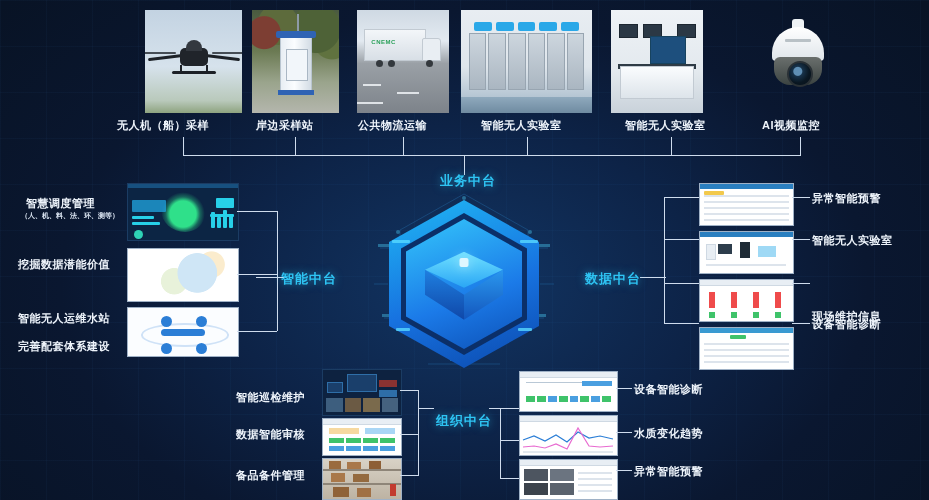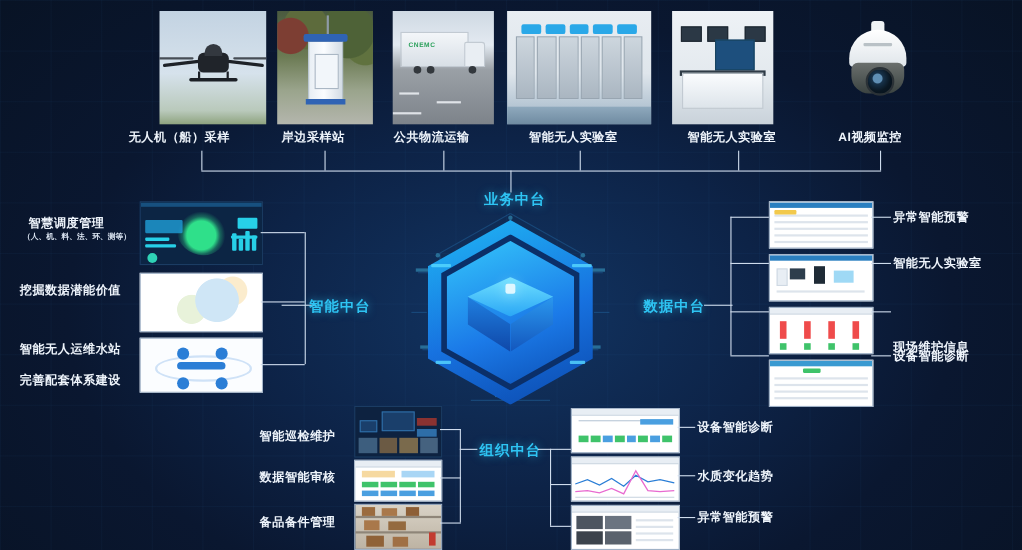--- a/index.html
+++ b/index.html
@@ -440,21 +440,21 @@
   <div class="lbl" style="left:236px;top:391px;">智能巡检维护</div>
   <div class="lbl" style="left:236px;top:428px;">数据智能审核</div>
   <div class="lbl" style="left:236px;top:469px;">备品备件管理</div>
 
   <div class="line linev" style="left:418px;top:390px;height:85px;"></div>
   <div class="line lineh" style="left:400px;top:390px;width:19px;"></div>
   <div class="line lineh" style="left:400px;top:434px;width:19px;"></div>
   <div class="line lineh" style="left:400px;top:475px;width:19px;"></div>
   <div class="line lineh" style="left:418px;top:408px;width:16px;"></div>
 
-  <div class="cyan" style="left:436px;top:401px;">组织中台</div>
+  <div class="cyan" style="left:436px;top:412px;">组织中台</div>
 
   <div class="panel" style="left:519px;top:371px;width:97px;height:39px;">
     <div class="pbar light"></div>
     <div style="position:absolute;left:6px;top:10px;width:85px;height:1px;background:#b9c8d6;"></div>
     <div style="position:absolute;left:6px;top:24px;right:6px;height:6px;display:flex;gap:2px;">
       <div style="flex:1;background:#3fc36a;"></div>
         <div style="flex:1;background:#3fc36a;"></div>
       <div style="flex:1;background:#4a9fe0;"></div>
         <div style="flex:1;background:#3fc36a;"></div>
       <div style="flex:1;background:#4a9fe0;"></div>

